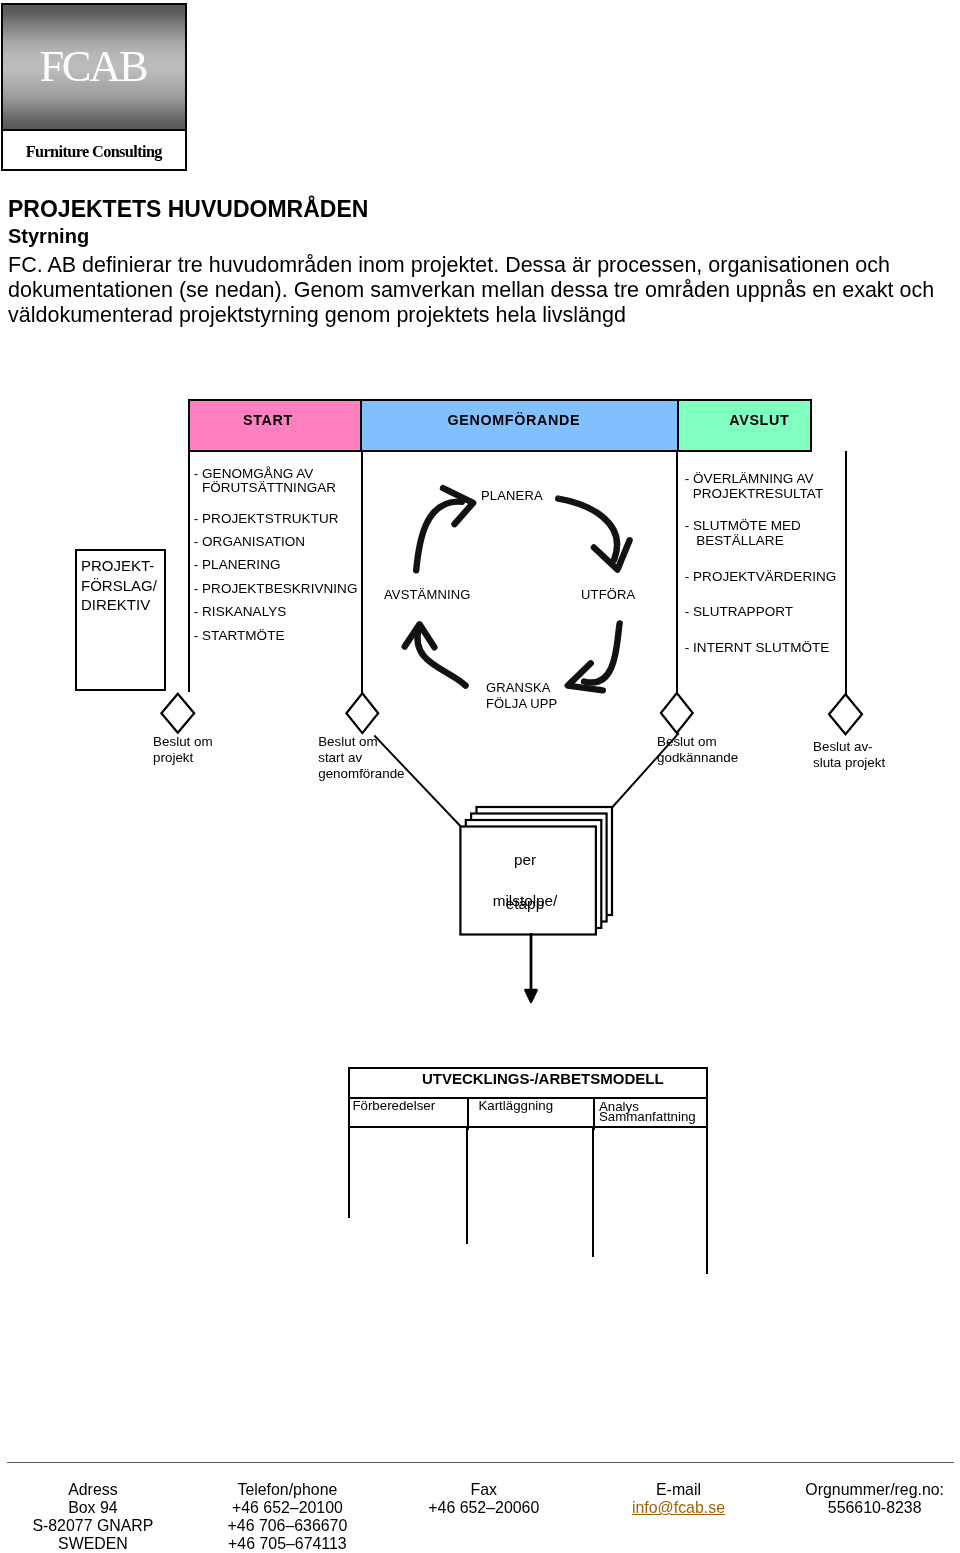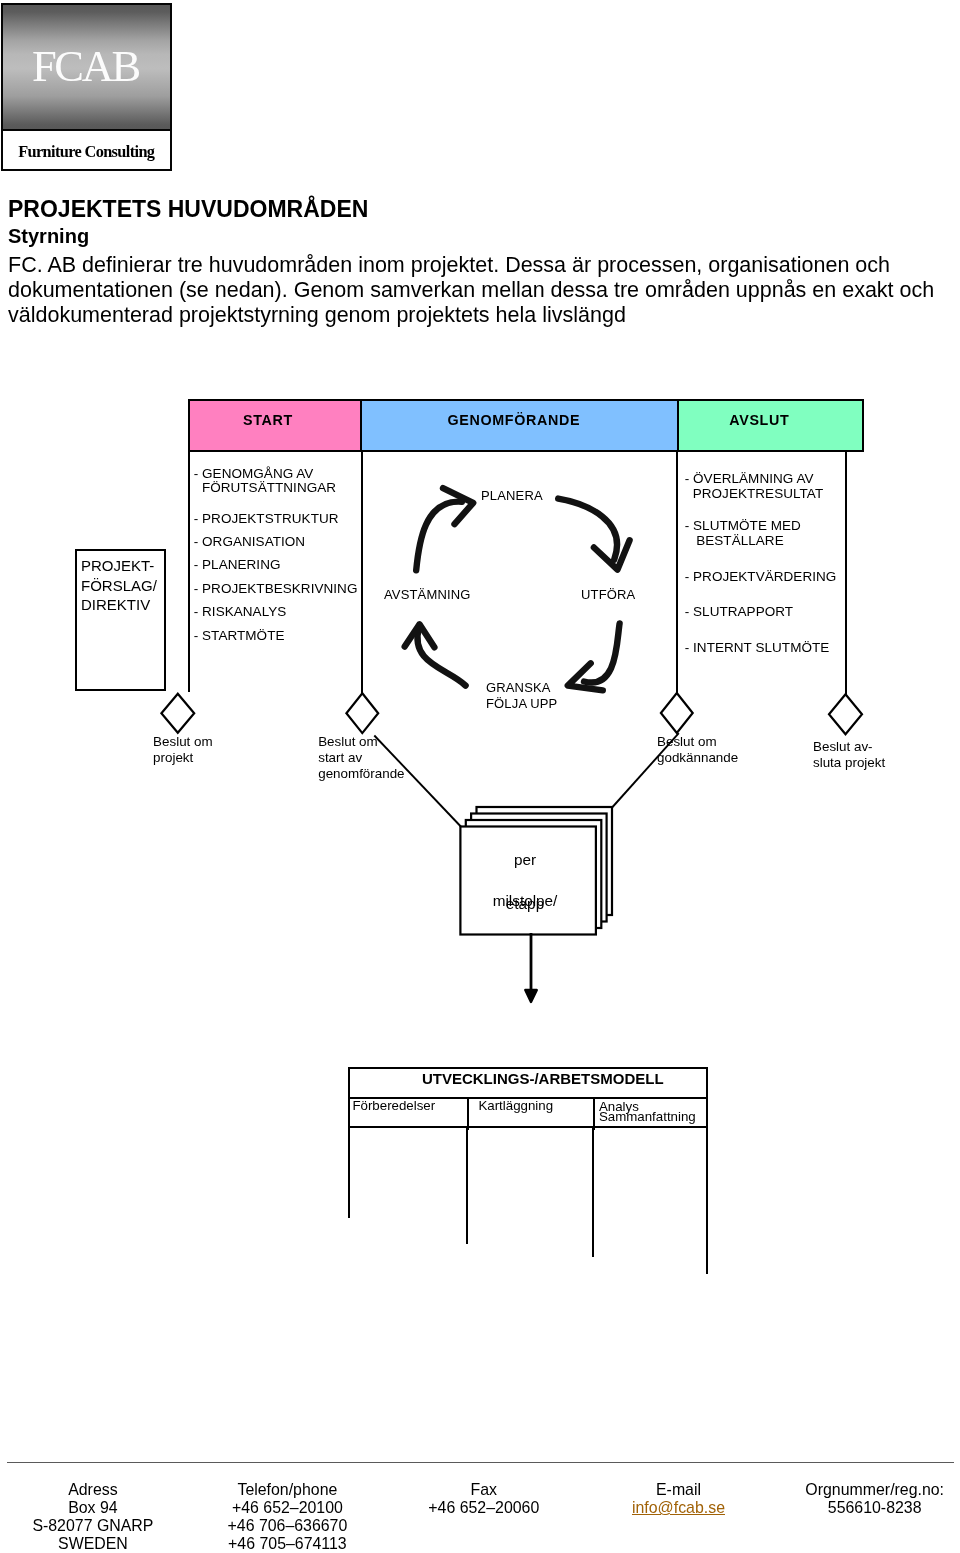--- a/index.html
+++ b/index.html
@@ -2,21 +2,21 @@
 <html><head>
 <meta charset="utf-8">
 <style>
   html,body{margin:0;padding:0;}
   body{width:960px;height:1553px;background:#ffffff;
        font-family:"Liberation Sans",sans-serif;color:#000;
        position:relative;overflow:hidden;-webkit-font-smoothing:antialiased;}
   .page{position:absolute;left:0;top:0;width:960px;height:1553px;}
 
   
-  #logo{position:absolute;left:1.1px;top:3.1px;width:171px;height:168px;
+  #logo{position:absolute;left:1.1px;top:3.1px;width:186px;height:168px;
         border:2px solid #050505;box-sizing:border-box;background:#fff;}
   #logo-grad{position:absolute;left:0;top:0;right:0;height:126.4px;
         background:linear-gradient(to bottom,
           #585858 0%, #5c5c5c 5.5%, #757575 13.4%, #a3a3a3 28.4%,
           #b7b7b7 39.5%, #bdbdbd 51.3%, #9e9e9e 73.5%, #5b5b5b 96.4%, #585858 100%);
         border-bottom:2px solid #050505;box-sizing:border-box;}
   #logo-text{position:absolute;left:0;top:39px;width:100%;text-align:center;color:#fcfcfc;
         font-family:"Liberation Serif",serif;font-size:44.5px;line-height:44px;
         letter-spacing:-2.3px;text-indent:-2.3px;}
   #logo-sub{position:absolute;left:0;top:137.4px;width:100%;text-align:center;
@@ -30,21 +30,21 @@
 
   
   #diagram{position:absolute;left:0;top:0;width:960px;height:1553px;}
   .hdr{position:absolute;height:52.5px;border:2.4px solid #000;box-sizing:border-box;
        font-size:14.3px;font-weight:bold;letter-spacing:0.65px;line-height:20px;}
   .hdr span{position:absolute;top:9px;}
   #hdr-start{left:187.8px;top:399px;width:174.6px;background:#FF80C0;}
   #hdr-start span{left:53.2px;}
   #hdr-mid{left:360.4px;top:399px;width:318.4px;background:#80C0FF;}
   #hdr-mid span{left:85.2px;}
-  #hdr-end{left:676.8px;top:399px;width:187px;background:#80FFC0;text-align:center;}
+  #hdr-end{left:676.8px;top:399px;width:135px;background:#80FFC0;text-align:center;}
   #hdr-end span{left:50.5px;}
 
   .colrule{position:absolute;width:2px;background:#000;}
   .collist{position:absolute;font-size:13.5px;line-height:14.5px;letter-spacing:0.05px;}
   .collist .it{margin-bottom:8.9px;}
   .collist .it.two{margin-bottom:16.2px;}
   .collist .it div+div{padding-left:8.2px;}
   #list-end{line-height:14.85px;}
   #list-end .it{margin-bottom:20.8px;}
   #list-end .it:nth-child(1){margin-bottom:17.8px;}

